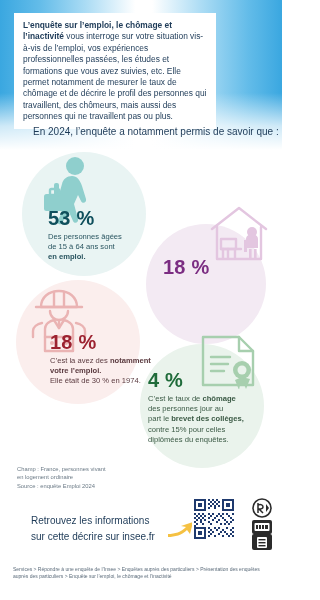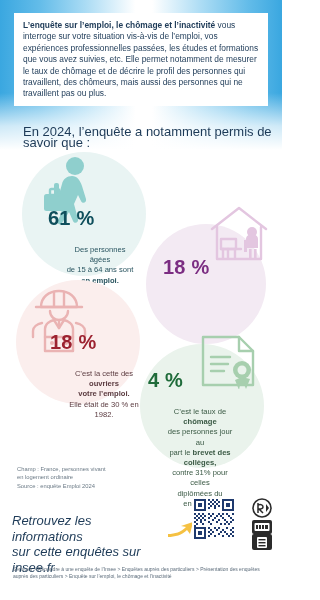--- a/index.html
+++ b/index.html
@@ -38,60 +38,59 @@
        rgba(255,255,255,0) 0%,
        rgba(255,255,255,0) 62%,
        rgba(255,255,255,0.75) 84%,
        #ffffff 100%);
   }
 
   
   .intro-card {
     position: absolute;
     left: 14px; top: 13px;
-    width: 254px;
+    width: 202px;
     background: #ffffff;
     padding: 7px 9px 6px 9px;
     box-sizing: border-box;
   }
   .intro-text {
     font-size: 8.4px;
     line-height: 11.4px;
     color: #1d3a57;
     margin: 0;
   }
   .intro-text b { font-weight: bold; }
 
   .intro-lead {
     position: absolute;
-    left: 23px; top: 126px;
+    left: 33px; top: 126px;
     width: 250px;
-    font-size: 13px;
+    font-size: 10px;
     line-height: 11.4px;
     color: #1d3a57;
   }
 
   
   .bubble {
     position: absolute;
     border-radius: 50%;
   }
   .stat-block { position: absolute; }
   .stat-num {
     font-size: 20px;
     font-weight: bold;
     letter-spacing: 0.2px;
     margin: 0 0 3px 0;
     line-height: 21px;
   }
   .stat-desc {
     font-size: 7.6px;
     line-height: 10.2px;
-    margin: 16px;
-    text-align: center;
+    margin: 0;
   }
   .stat-desc b { font-weight: bold; }
 
   
   .bubble-teal { left: 22px; top: 152px; width: 124px; height: 124px;
                  background: #e9f4f3; }
   .stat-teal { left: 48px; top: 208px; width: 104px; }
   .stat-teal .stat-num { color: #0f4f5c; }
   .stat-teal .stat-desc { color: #2a5560; }
 
@@ -128,26 +127,25 @@
     position: absolute;
     left: 17px; top: 465px;
     font-size: 5.8px;
     line-height: 8.3px;
     color: #6b7a86;
   }
 
   
   .cta {
     position: absolute;
-    left: 12px; top: 513px;
+    left: 31px; top: 513px;
     width: 150px;
-    font-size: 13px;
+    font-size: 10px;
     line-height: 15.5px;
     color: #1d3a57;
-    font-style: italic;
   }
 
   .arrow {
     position: absolute;
     left: 167px; top: 521px;
   }
 
   .qr {
     position: absolute;
     left: 192px; top: 497px;
@@ -192,21 +190,21 @@
         <circle cx="33" cy="9" r="9"></circle>
         <path d="M30 19 c-5 0 -9 3 -10 8 l-4 14 c-1 3 1 6 4 6 l0 0 c0 0 1 8 -3 14 l-1 2 c-2 3 2 6 4 3 l7 -11 l4 9 c1 3 6 2 5 -2 l-4 -15 l4 -9 l3 6 c1 3 6 2 5 -2 l-4 -13 c-2 -6 -5 -10 -10 -10 z"></path>
         <rect x="12" y="26" width="5" height="15" rx="2"></rect>
         <rect x="2" y="37" width="21" height="17" rx="2.5"></rect>
         <rect x="8" y="32" width="9" height="6" rx="1.5" fill="none" stroke="#8fcfcd" stroke-width="2.4"></rect>
       </g>
     </svg>
   </div>
 
   <div class="stat-block stat-teal">
-    <p class="stat-num">61 %</p>
+    <p class="stat-num">53 %</p>
     <p class="stat-desc">
       <span>Des personnes âgées</span><br>
       <span>de 15 à 64 ans sont</span><br>
       <b>en emploi.</b>
     </p>
   </div>
 
   <div class="bubble bubble-purple"></div>
 
   <div class="picto picto-home">
@@ -250,23 +248,23 @@
       <g fill="#eab3b3">
         <circle cx="24" cy="56" r="2"></circle>
         <circle cx="38" cy="56" r="2"></circle>
       </g>
     </svg>
   </div>
 
   <div class="stat-block stat-pink">
     <p class="stat-num">18 %</p>
     <p class="stat-desc">
-      <span>C’est la cette des </span><b>ouvriers</b><br>
+      <span>C’est la avez des </span><b>notamment</b><br>
       <b>votre l’emploi.</b><br>
-      <span>Elle était de 30 % en 1982.</span>
+      <span>Elle était de 30 % en 1974.</span>
     </p>
   </div>
 
   <div class="bubble bubble-green"></div>
 
   <div class="picto picto-diploma">
     <svg width="62" height="56" viewBox="0 0 62 56">
       <g fill="none" stroke="#a7cfae" stroke-width="2.4" stroke-linejoin="round" stroke-linecap="round">
         <path d="M5 4 L41 4 L55 18 L55 52 L5 52 Z"></path>
         <path d="M41 4 L41 18 L55 18"></path>
@@ -280,34 +278,34 @@
       <circle cx="44" cy="37" r="4.5" fill="#eaf3ec"></circle>
     </svg>
   </div>
 
   <div class="stat-block stat-green">
     <p class="stat-num">4 %</p>
     <p class="stat-desc">
       <span>C’est le taux de </span><b>chômage</b><br>
       <span>des personnes jour au</span><br>
       <span>part le </span><b>brevet des collèges,</b><br>
-      <span>contre 31% pour celles</span><br>
+      <span>contre 15% pour celles</span><br>
       <span>diplômées du enquêtes.</span>
     </p>
   </div>
 
   <div class="source-note">
     <div>Champ : France, personnes vivant</div>
     <div>en logement ordinaire</div>
     <div>Source : enquête Emploi 2024</div>
   </div>
 
   <div class="cta">
     <div>Retrouvez les informations</div>
-    <div>sur cette enquêtes sur insee.fr</div>
+    <div>sur cette décrire sur insee.fr</div>
   </div>
 
   <div class="arrow">
     <svg width="28" height="18" viewBox="0 0 28 18">
       <path d="M1 13 C8 13 14 11 19 6 L14 5 L26 1 L23 13 L20 9 C15 14 8 16 1 16 Z" fill="#f5c142"></path>
     </svg>
   </div>
 
   <div class="qr">
     <svg width="44" height="44" viewBox="0 0 44 44">

